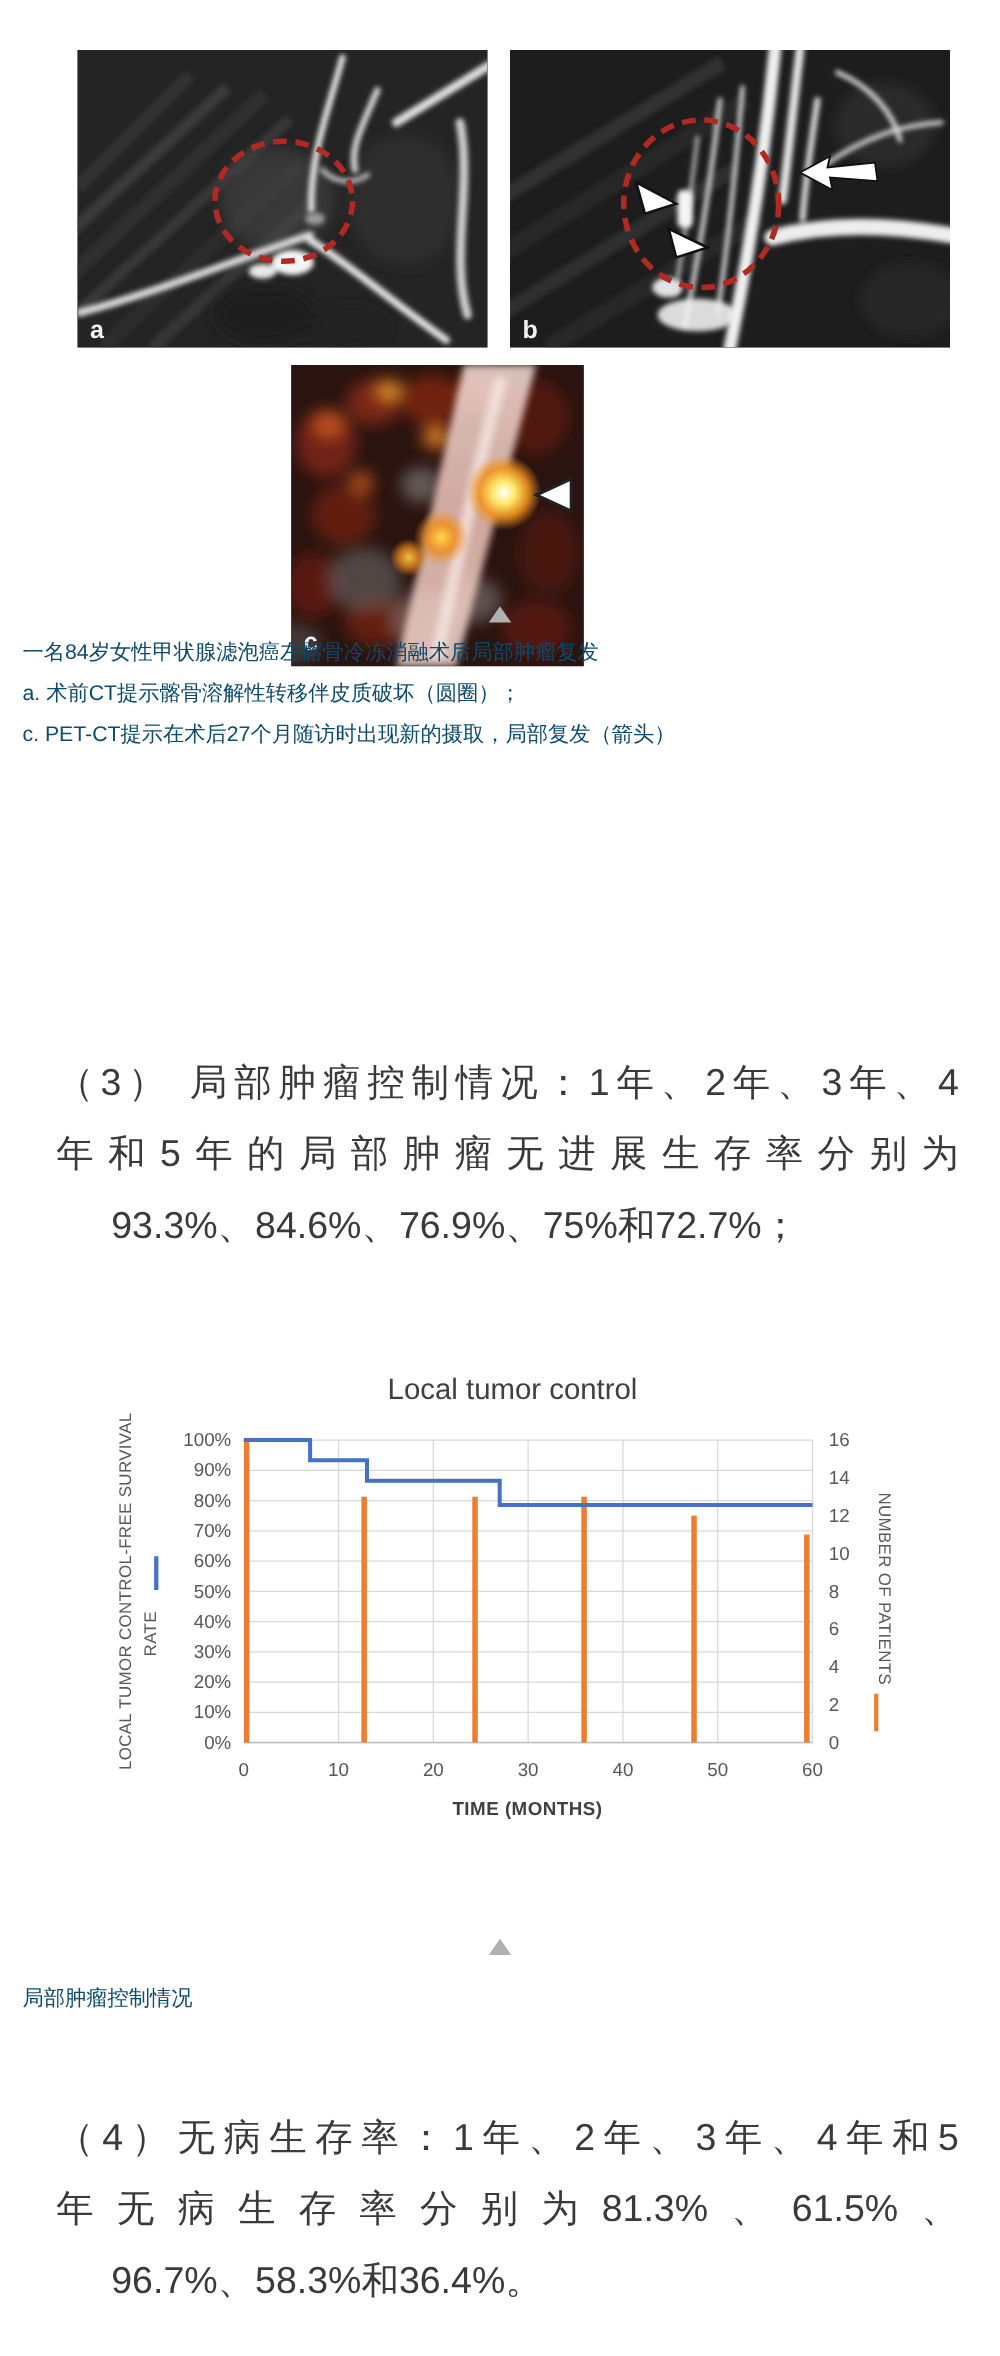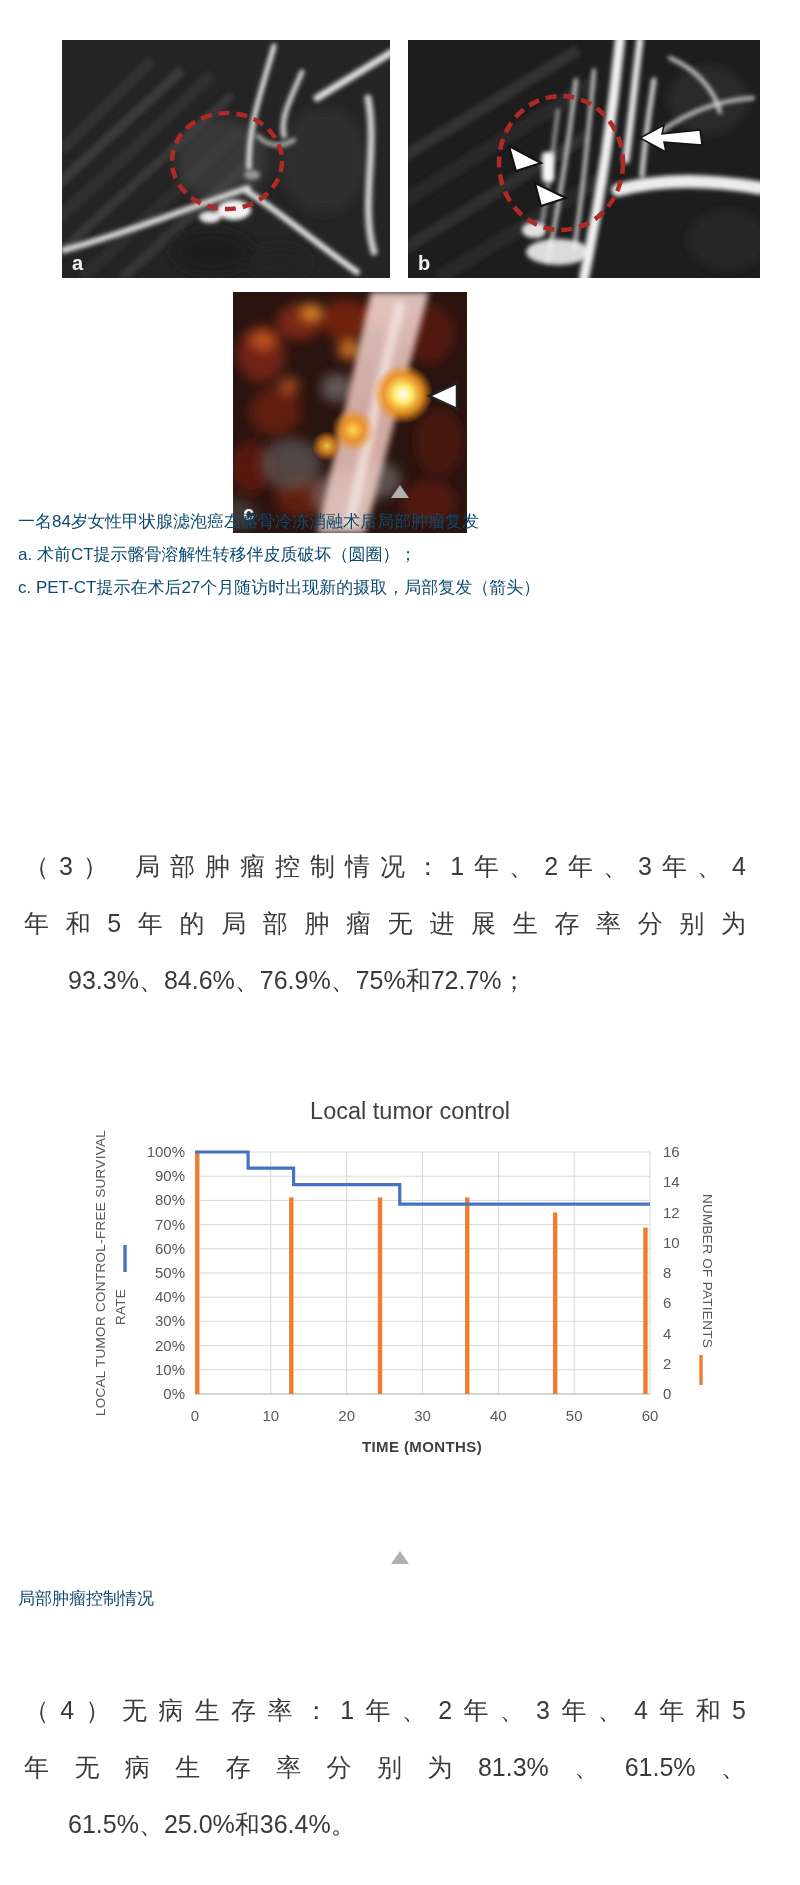--- a/index.html
+++ b/index.html
@@ -5,21 +5,21 @@
   html,body{margin:0;padding:0;background:#ffffff;}
   .page{position:relative;width:800px;height:1885px;background:#ffffff;overflow:hidden;
         font-family:"Liberation Sans","DejaVu Sans",sans-serif;}
   .panel{position:absolute;overflow:hidden;background:#1e1e1e;}
   .panel svg{display:block;}
   .tri{position:absolute;width:0;height:0;border-left:9px solid transparent;
        border-right:9px solid transparent;border-bottom:13px solid #b0b0b0;}
   .cap{position:absolute;left:18px;width:764px;color:#0c4a6e;font-size:17px;
        line-height:33px;}
   .cap-line{white-space:nowrap;}
-  .para{position:absolute;left:24px;width:722px;color:#3a3a3a;font-size:25px;
+  .para{position:absolute;left:45px;width:722px;color:#3a3a3a;font-size:30px;
         line-height:57px;}
   .para-line{text-align:justify;text-align-last:justify;word-break:break-all;height:57px;overflow:hidden;}
   .para-line.final{text-align-last:left;margin-left:44px;}
   #chart-mount{position:absolute;left:65px;top:1075px;width:700px;height:400px;}
   #chart-mount svg text{font-family:"Liberation Sans","DejaVu Sans",sans-serif;}
 </style>
 </head>
 <body>
 
 <div class="page">
@@ -255,16 +255,16 @@
       </svg></div>
 
   <div class="tri" style="left:391px;top:1551px;"></div>
   <div class="cap" style="top:1582px;font-family:Liberation Serif, serif;">
     <div class="cap-line">局部肿瘤控制情况</div>
   </div>
 
   <div class="para" style="top:1682px;">
     <div class="para-line">（4）无病生存率：1年、2年、3年、4年和5</div>
     <div class="para-line">年无病生存率分别为81.3%、61.5%、</div>
-    <div class="para-line final">61.5%、25.0%和36.4%。</div>
+    <div class="para-line final">96.7%、58.3%和36.4%。</div>
   </div>
 
 </div>
 
 </body></html>

